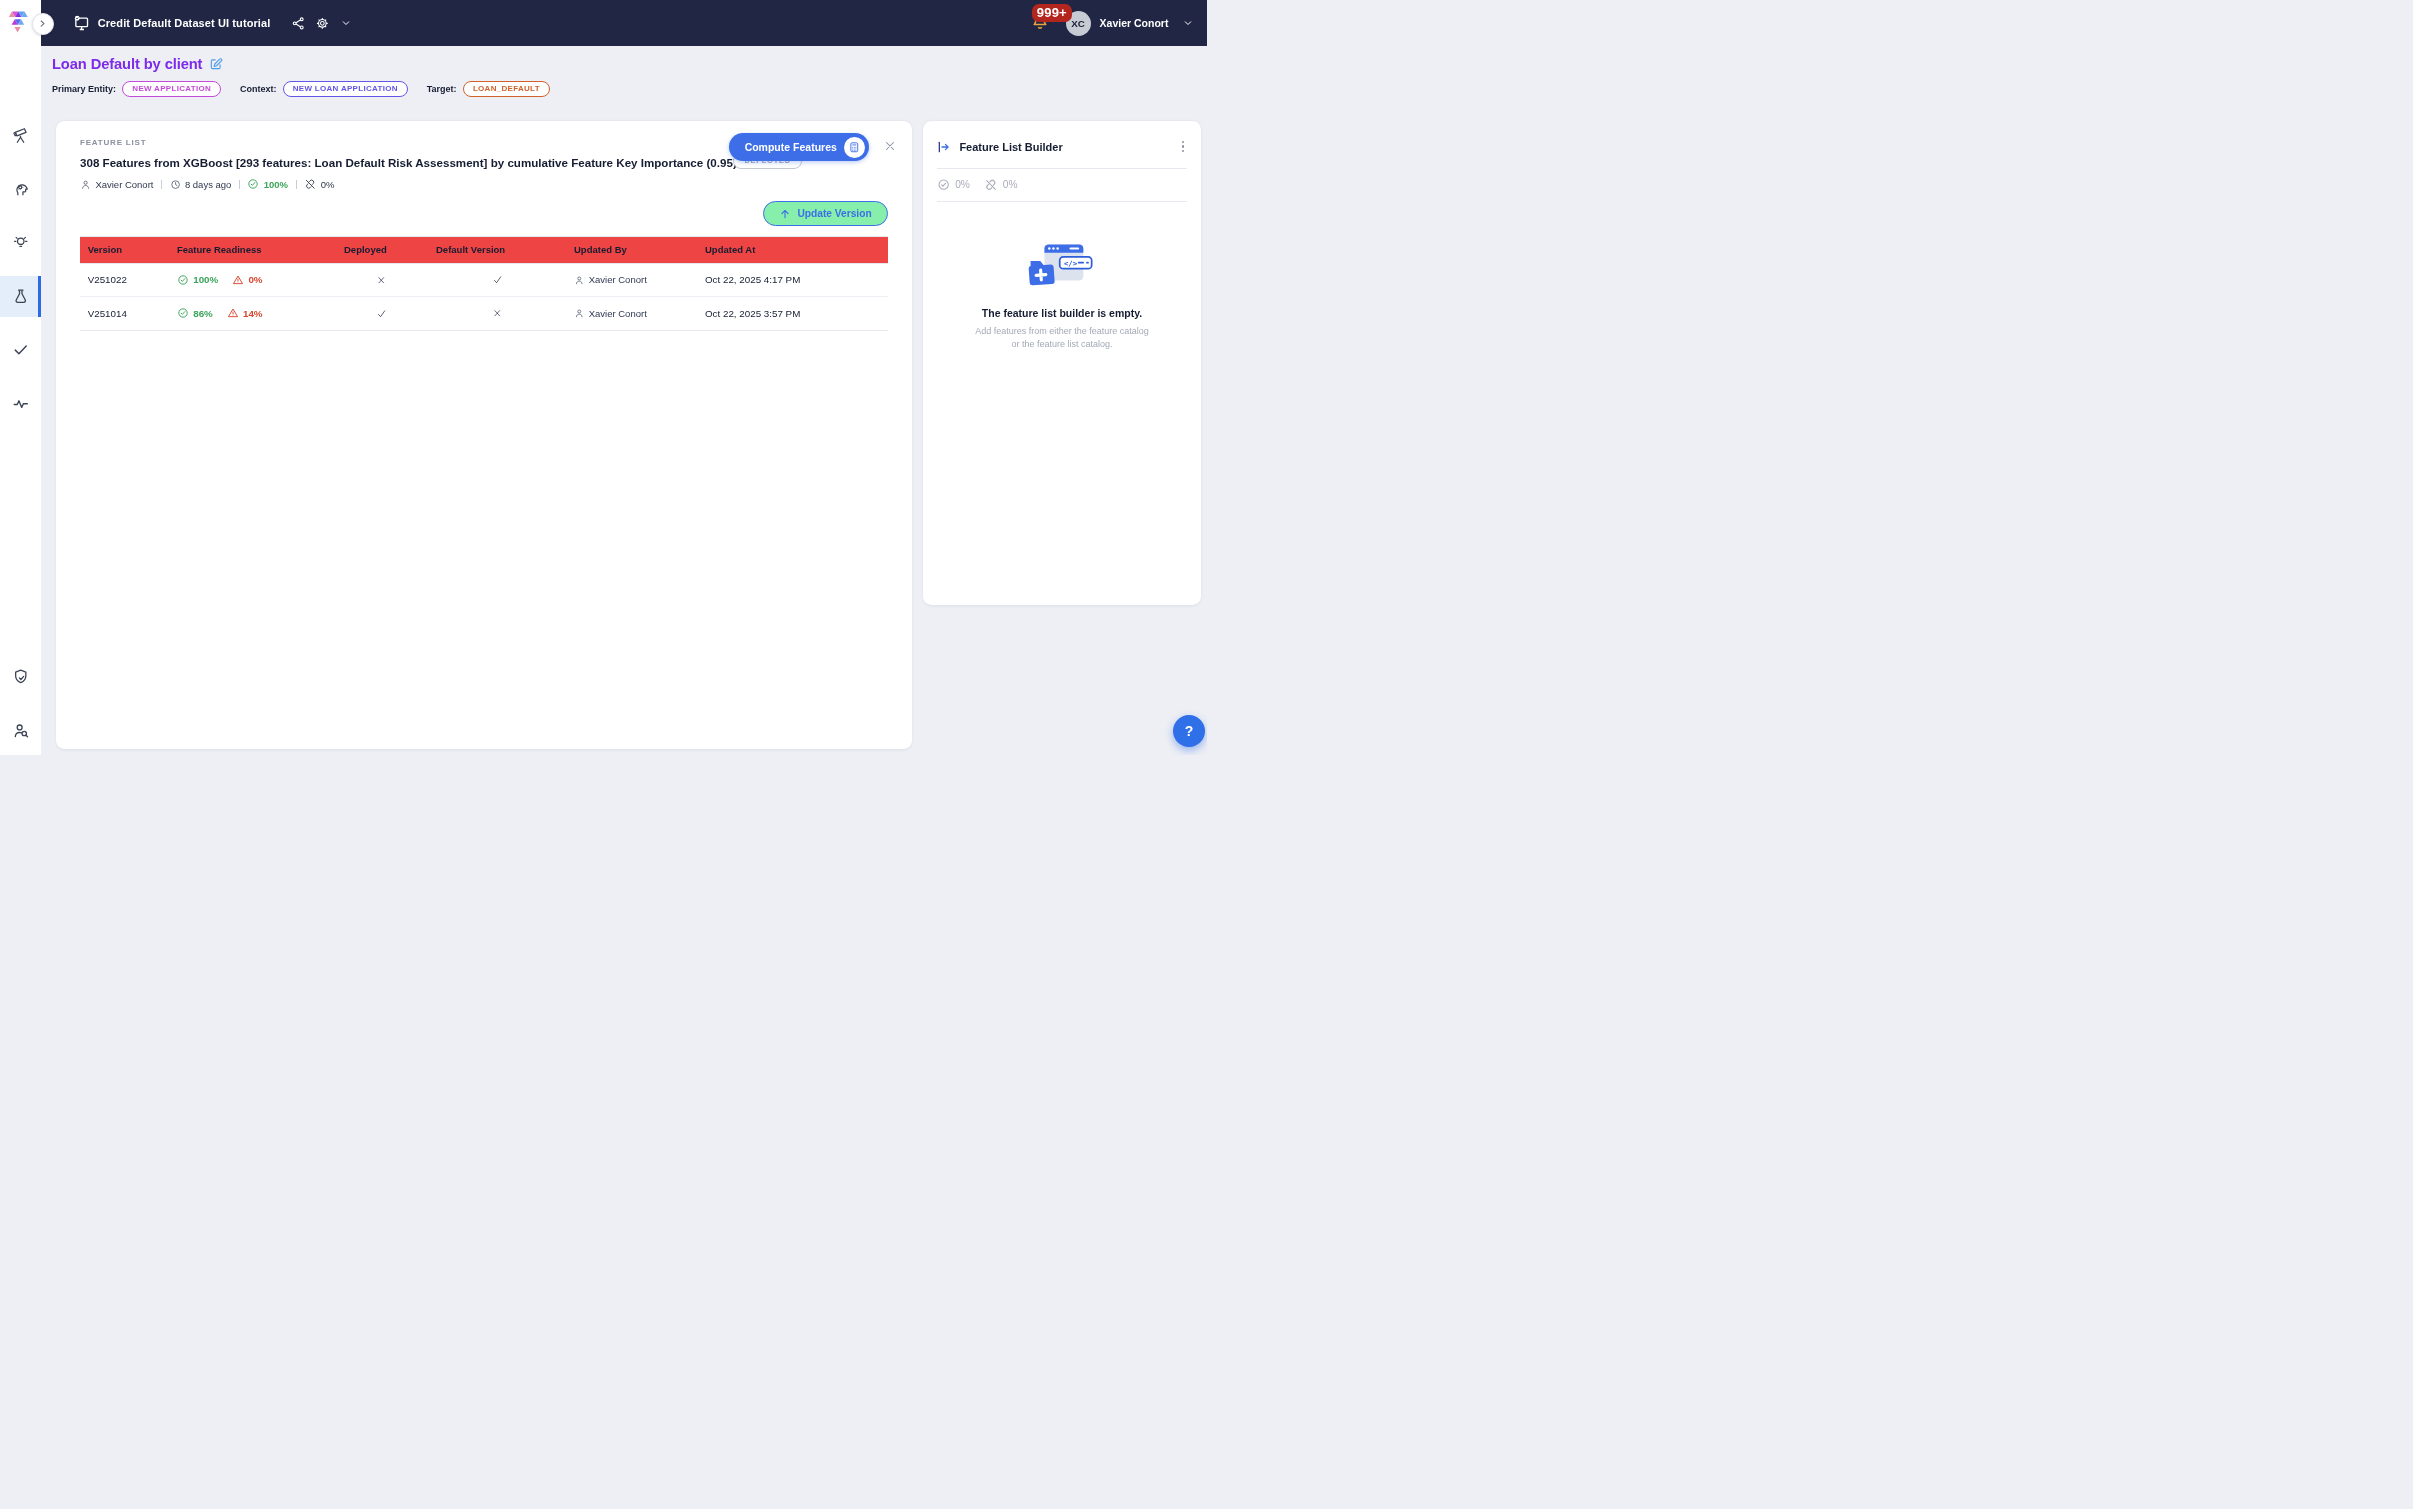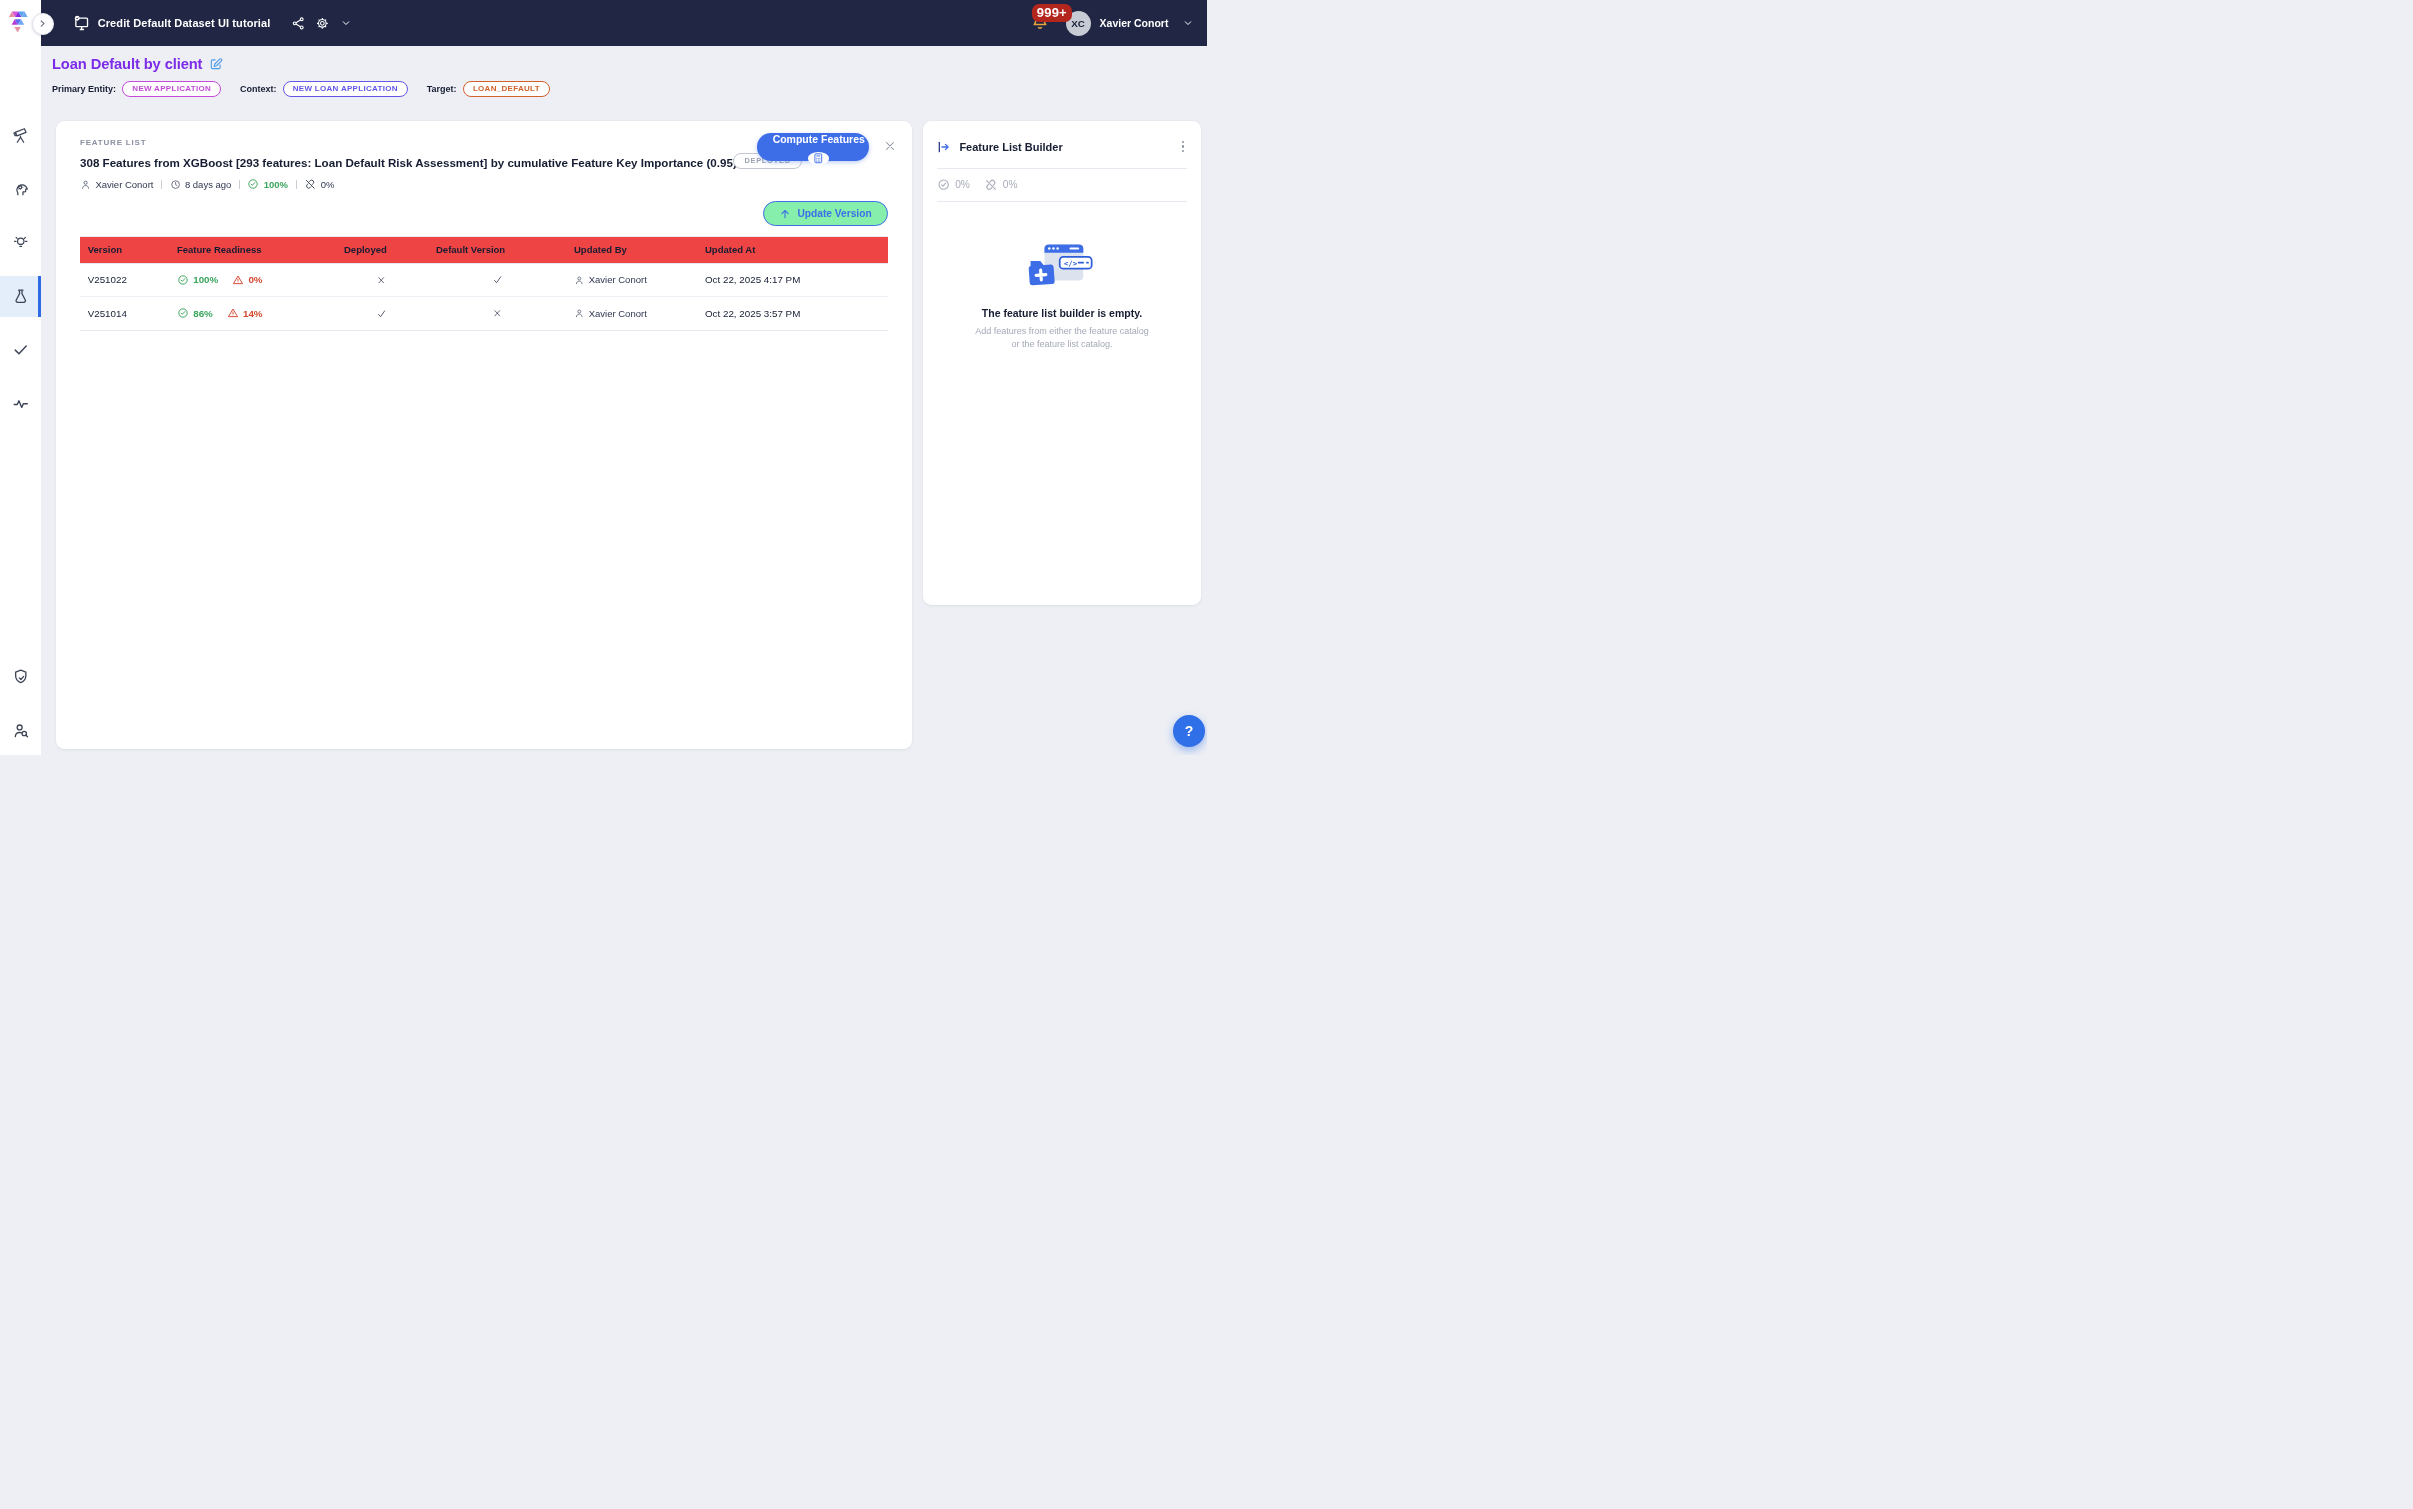--- a/index.html
+++ b/index.html
@@ -54,21 +54,21 @@
 
   .kicker { font-size:8px; font-weight:700; letter-spacing:0.8px; color:#8A90A0; }
   .fl-title-row { margin-top:9px; display:flex; align-items:center; }
   .fl-title { font-size:11.6px; font-weight:700; color:#161D33; max-width:673px; white-space:nowrap; }
   .deployed { position:absolute; left:677px; top:32px; z-index:1; font-size:7.4px; font-weight:700;
               letter-spacing:0.7px; color:#9AA0AC; border:1.1px solid #C2C7D2; border-radius:700px;
               padding:2.1px 10.5px 2.8px; background:#fff; }
   .compute { position:absolute; right:43px; top:12px; z-index:2; height:28px; border:none; cursor:pointer;
              background:#3D6EE8; color:#fff; font-family:inherit; font-size:10.5px; font-weight:700;
              border-radius:700px; display:flex; align-items:center; gap:7px; padding:0 4.2px 0 15.4px;
-             box-shadow:0 1.4px 4.2px rgba(61,110,232,.35);flex-direction:column; }
+             box-shadow:0 1.4px 4.2px rgba(61,110,232,.35); }
   .calc-circle { width:21px; height:21px; border-radius:50%; background:#fff; display:flex;
                  align-items:center; justify-content:center; }
   .close-btn { position:absolute; right:15.4px; top:18px; background:none; border:none; cursor:pointer; }
 
   .meta { margin-top:9px; display:flex; align-items:center; gap:7.7px; font-size:9.5px; color:#2F3850; }
   .meta .mitem { display:flex; align-items:center; gap:4.2px; }
   .meta .sep { width:0.7px; height:9px; background:#C9CDD6; }
   .meta .green { color:#3AA55B; font-weight:700; }
 
   .tabs { position:relative; margin-top:4.2px; height:39px; display:flex; align-items:flex-end; gap:26px; }

